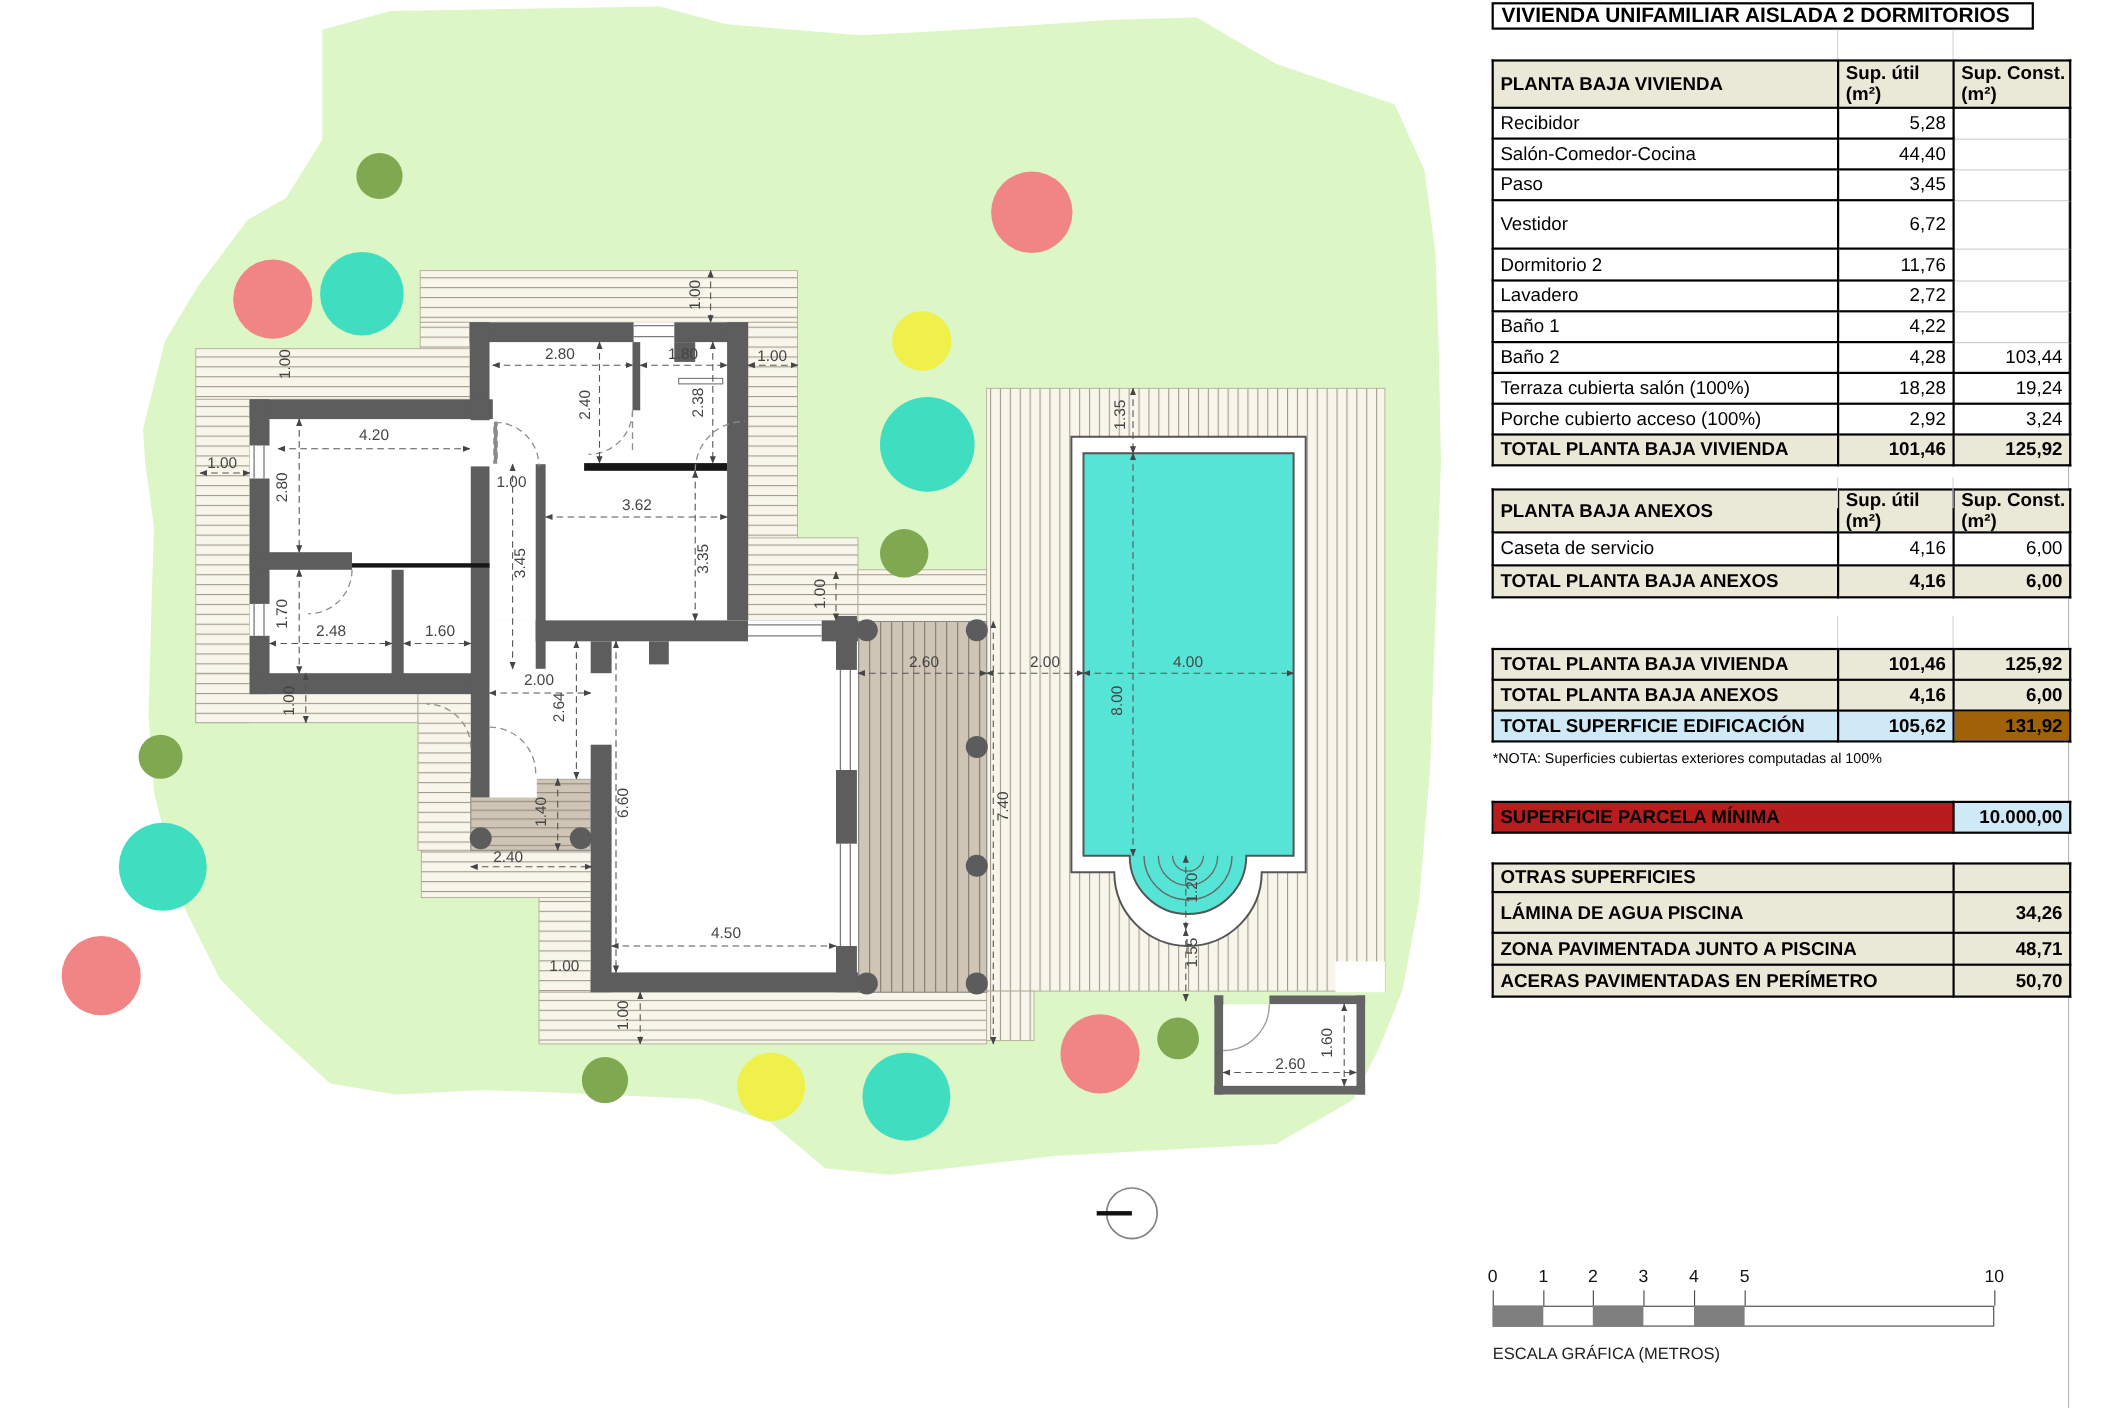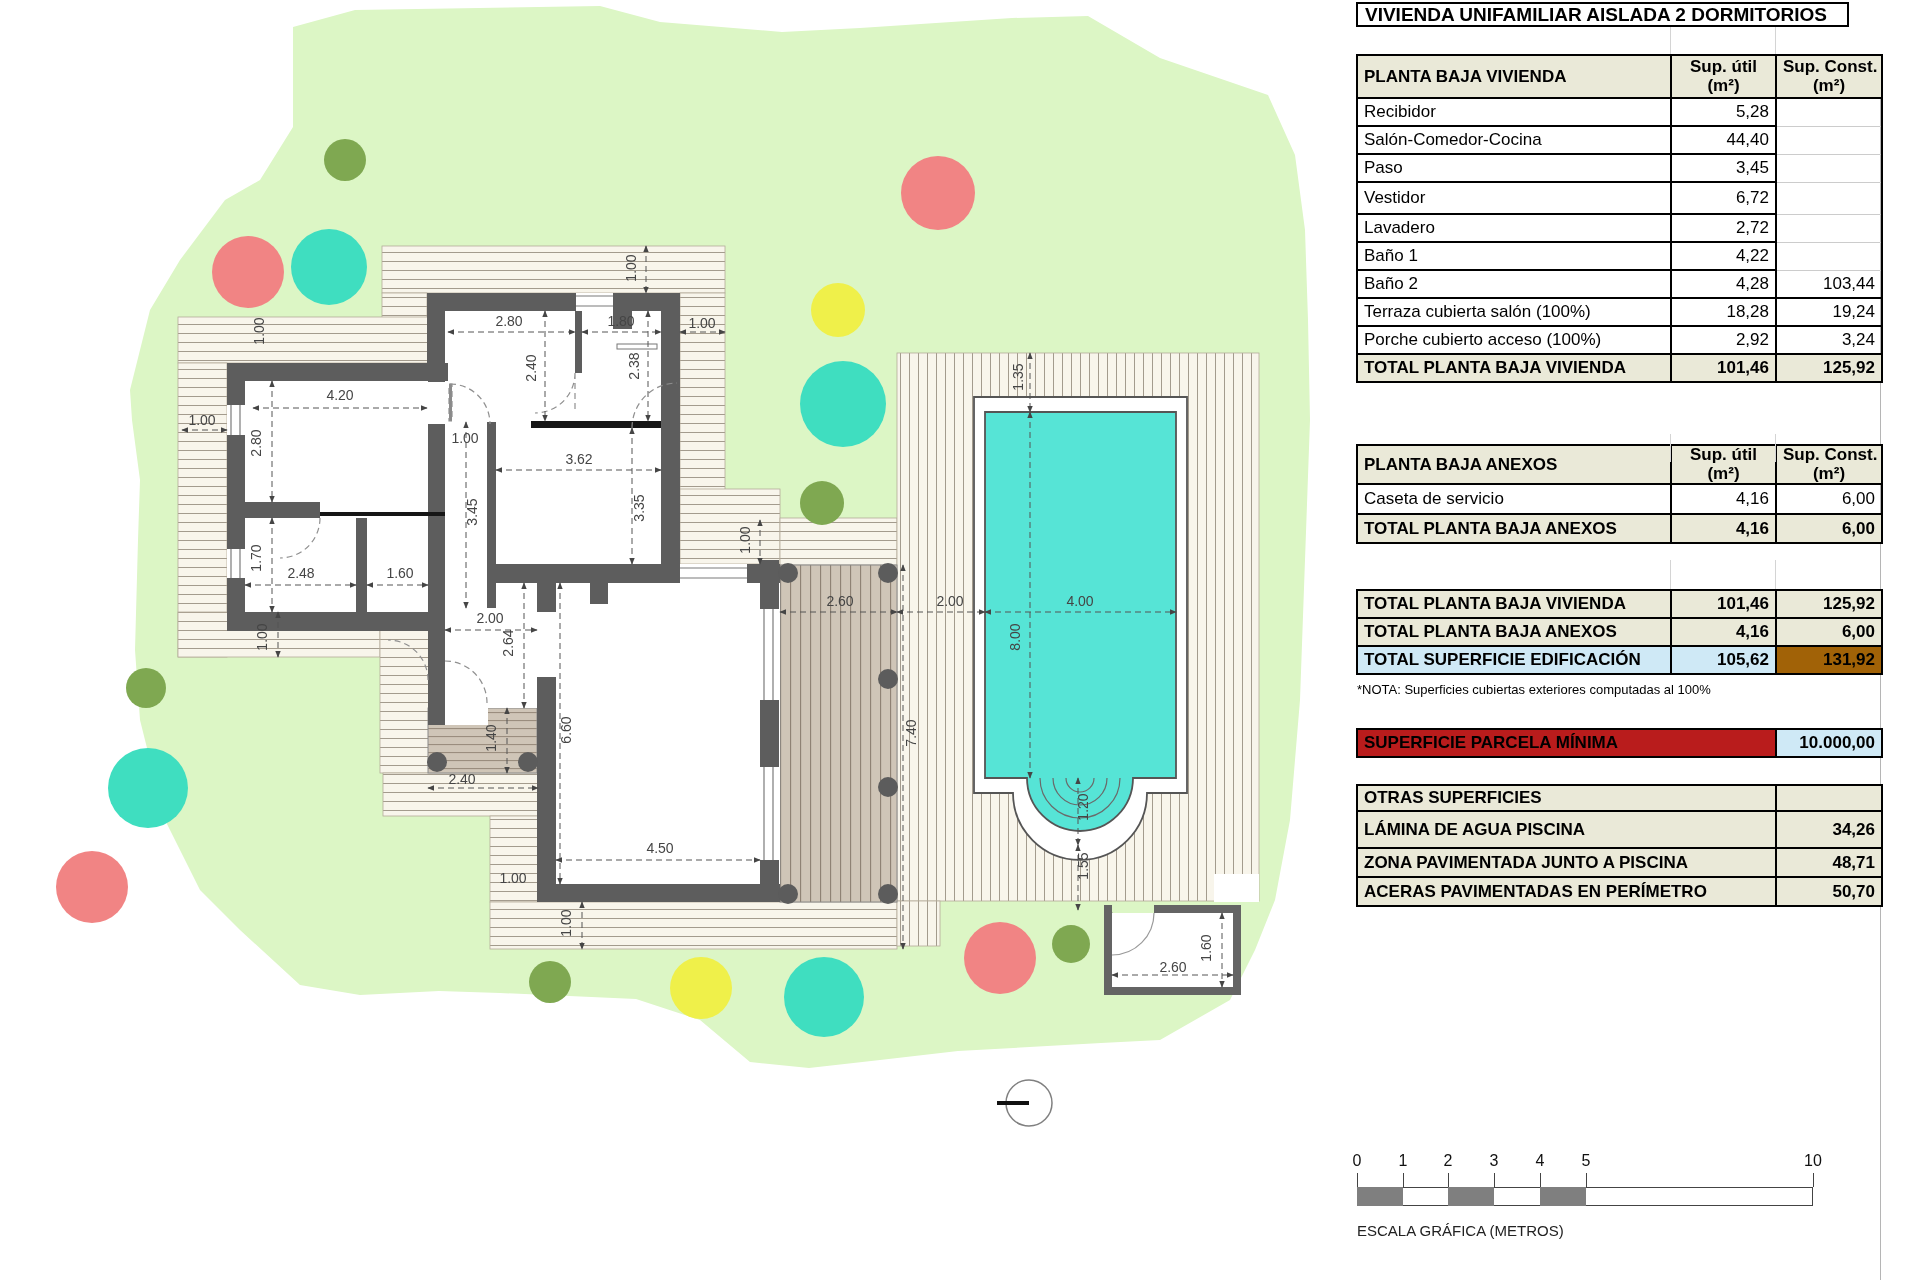--- a/index.html
+++ b/index.html
@@ -3,21 +3,21 @@
 <style>
 html,body{margin:0;padding:0;width:1920px;height:1280px;background:#fff;overflow:hidden}
 *{box-sizing:border-box}
 body{font-family:"Liberation Sans",sans-serif}
 #plan{position:absolute;left:0;top:0}
 .tbl{position:absolute;border-collapse:collapse;table-layout:fixed;font-size:17px;color:#000}
 .tbl td{border:2px solid #000;padding:0 6px;overflow:hidden;white-space:nowrap}
 .tbl .num{text-align:right}
 .tbl .hd{font-weight:bold;background:#eae9d8}
 .tbl .blu{background:#cfe9f6}
-.tbl .ctr{text-align:center;font-weight:bold;background:#eae9d8;line-height:1.1}
+.tbl .ctr{font-weight:bold;background:#eae9d8;line-height:1.1}
 .tbl .lg{border-top:1px solid #ccc;border-bottom:1px solid #ccc}
 </style></head>
 <body>
 <svg id="plan" width="1340" height="1280" viewBox="0 0 1340 1280">
 <defs>
 <pattern id="hh" width="9" height="9" patternUnits="userSpaceOnUse">
  <rect width="9" height="9" fill="#f8f5eb"></rect>
         <line x1="0" y1="0.5" x2="9" y2="0.5" stroke="#a39b8d" stroke-width="1"></line>
 </pattern>
 <pattern id="vv" width="9" height="9" patternUnits="userSpaceOnUse">
@@ -278,23 +278,28 @@
 <tr style="height:28px">
         <td>Salón-Comedor-Cocina</td>
         <td class="num">44,40</td>
         <td class="lg"></td>
       </tr>
 <tr style="height:28px">
         <td>Paso</td>
         <td class="num">3,45</td>
         <td class="lg"></td>
       </tr>
-<tr style="height:32px">
+<tr style="height:44px">
         <td>Vestidor</td>
         <td class="num">6,72</td>
+        <td class="lg"></td>
+      </tr>
+<tr style="height:29px">
+        <td>Dormitorio 2</td>
+        <td class="num">11,76</td>
         <td class="lg"></td>
       </tr>
 <tr style="height:28px">
         <td>Lavadero</td>
         <td class="num">2,72</td>
         <td class="lg"></td>
       </tr>
 <tr style="height:28px">
         <td>Baño 1</td>
         <td class="num">4,22</td>

